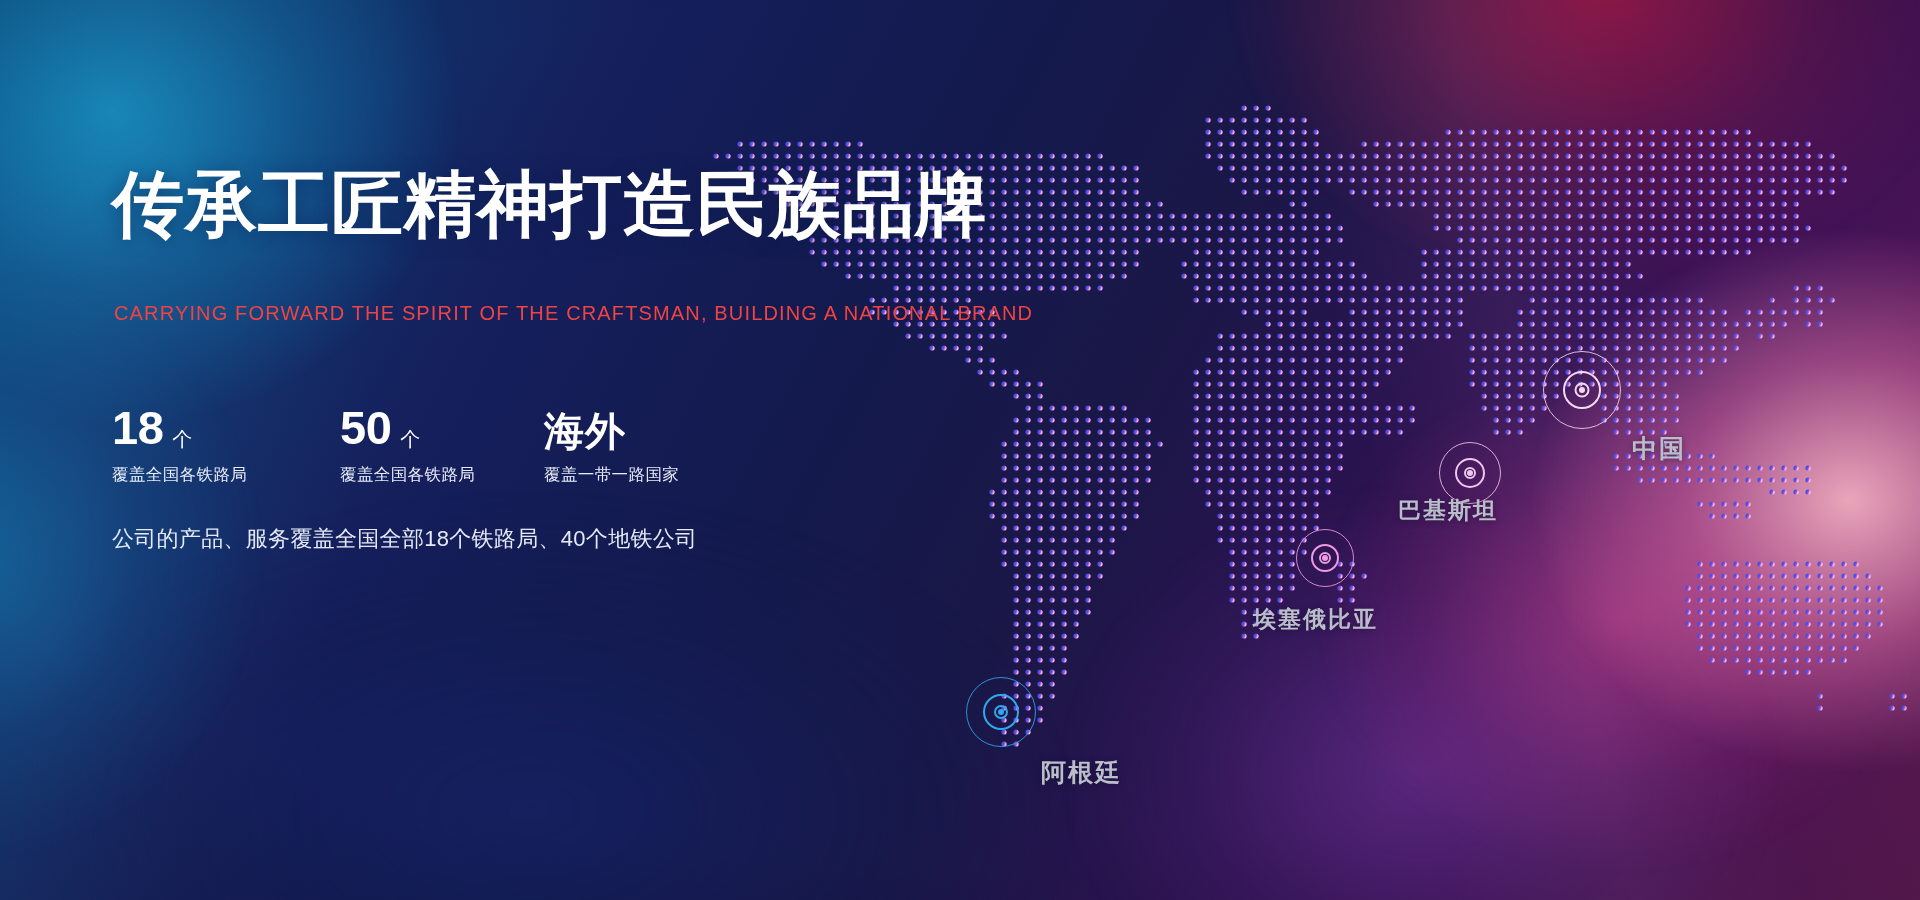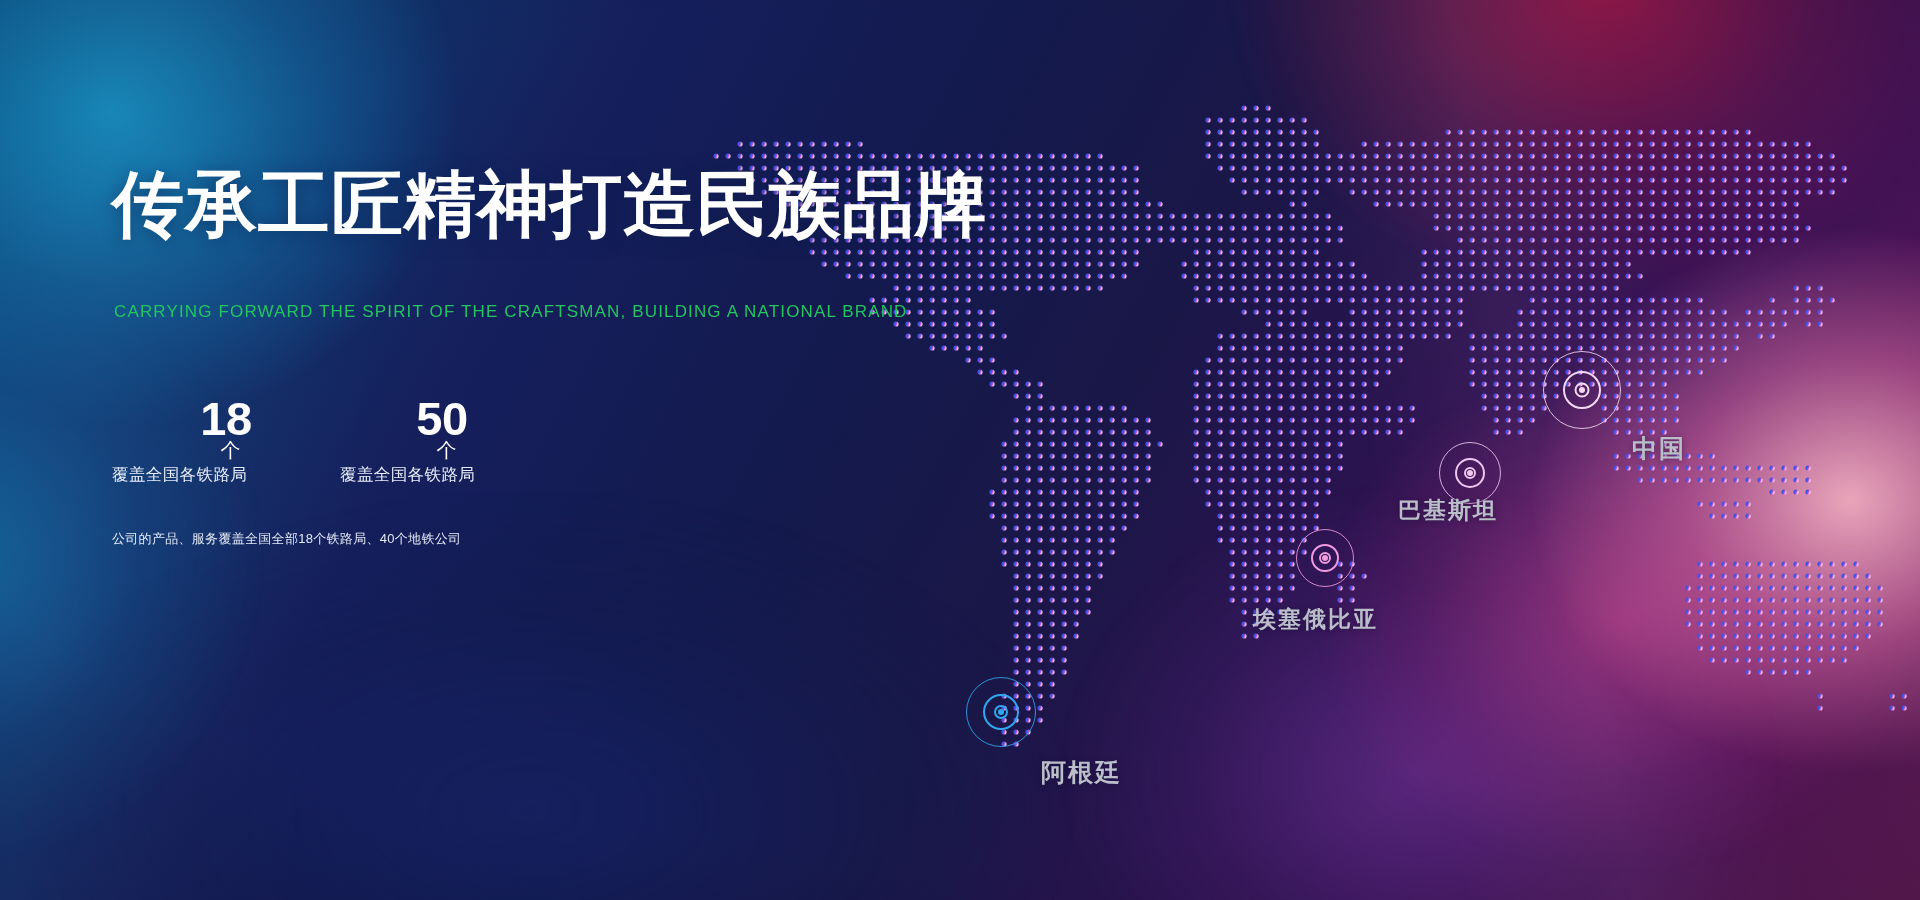--- a/index.html
+++ b/index.html
@@ -83,52 +83,52 @@
     font-size:72px;line-height:1;
     font-weight:bold;
     color:#ffffff;
     letter-spacing:1px;
     text-shadow:0 2px 18px rgba(10,30,80,.55);
     white-space:nowrap;
   }
   .subhead{
     position:absolute;left:2px;top:302px;
     margin:0;
-    font-size:17px;
+    font-size:20px;
     letter-spacing:1.15px;
-    color:#22c55e;
+    color:#ef4444;
     font-weight:400;
     white-space:nowrap;
   }
   .stats{
     position:absolute;left:0;top:395px;
     display:flex;align-items:flex-start;
   }
   .stat{position:relative;}
   .stat:nth-child(1){width:228px;}
   .stat:nth-child(2){width:204px;}
   .stat:nth-child(3){width:200px;}
-  .stat-top{display:flex;align-items:center;height:56px;flex-direction:column;}
+  .stat-top{display:flex;align-items:flex-end;height:56px;}
   .stat-value{
     font-size:47px;font-weight:bold;color:#ffffff;line-height:1;
     letter-spacing:-0.5px;
   }
   .stat-value.cjk{font-size:40px;letter-spacing:1px;}
   .stat-unit{
     font-size:20px;color:#ffffff;margin-left:9px;font-weight:400;line-height:1;
     position:relative;top:-2px;
   }
   .stat-label{
     margin-top:13px;
     font-size:16.5px;color:#e7ecf8;font-weight:400;letter-spacing:.4px;
     white-space:nowrap;
   }
   .para{
     position:absolute;left:0;top:522px;
-    font-size:13px;line-height:33px;color:#e3e9f7;font-weight:400;
+    font-size:22px;line-height:33px;color:#e3e9f7;font-weight:400;
     letter-spacing:.3px;
     white-space:nowrap;
   }
 
   
   .marker{position:absolute;}
   .marker .rings{position:absolute;left:50%;top:50%;transform:translate(-50%,-50%);}
   .ring{
     position:absolute;left:50%;top:50%;
     transform:translate(-50%,-50%);
@@ -2319,20 +2319,27 @@
       </div>
 
       <div class="stat">
         <div class="stat-top">
           <span class="stat-value">50</span>
           <span class="stat-unit">个</span>
         </div>
         <div class="stat-label">覆盖全国各铁路局</div>
       </div>
 
+      <div class="stat">
+        <div class="stat-top">
+          <span class="stat-value cjk">海外</span>
+          <span class="stat-unit"></span>
+        </div>
+        <div class="stat-label">覆盖一带一路国家</div>
+      </div>
 
     </div>
 
     <div class="para">
       <div>公司的产品、服务覆盖全国全部18个铁路局、40个地铁公司</div>
     </div>
 
   </div>
 </div>
 

